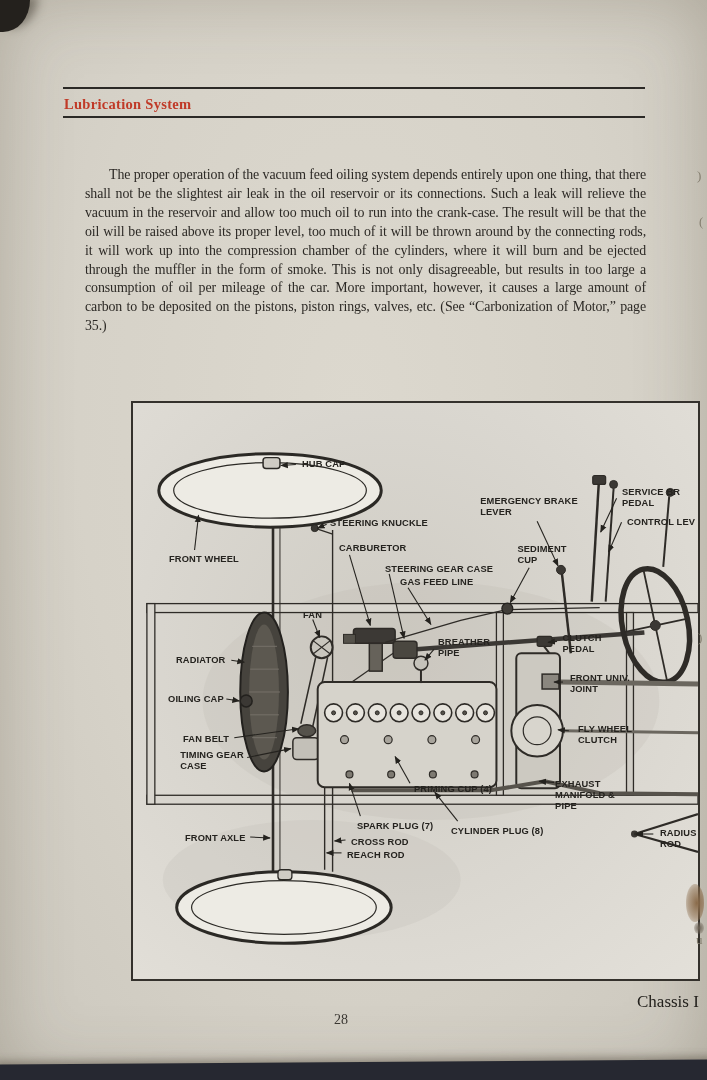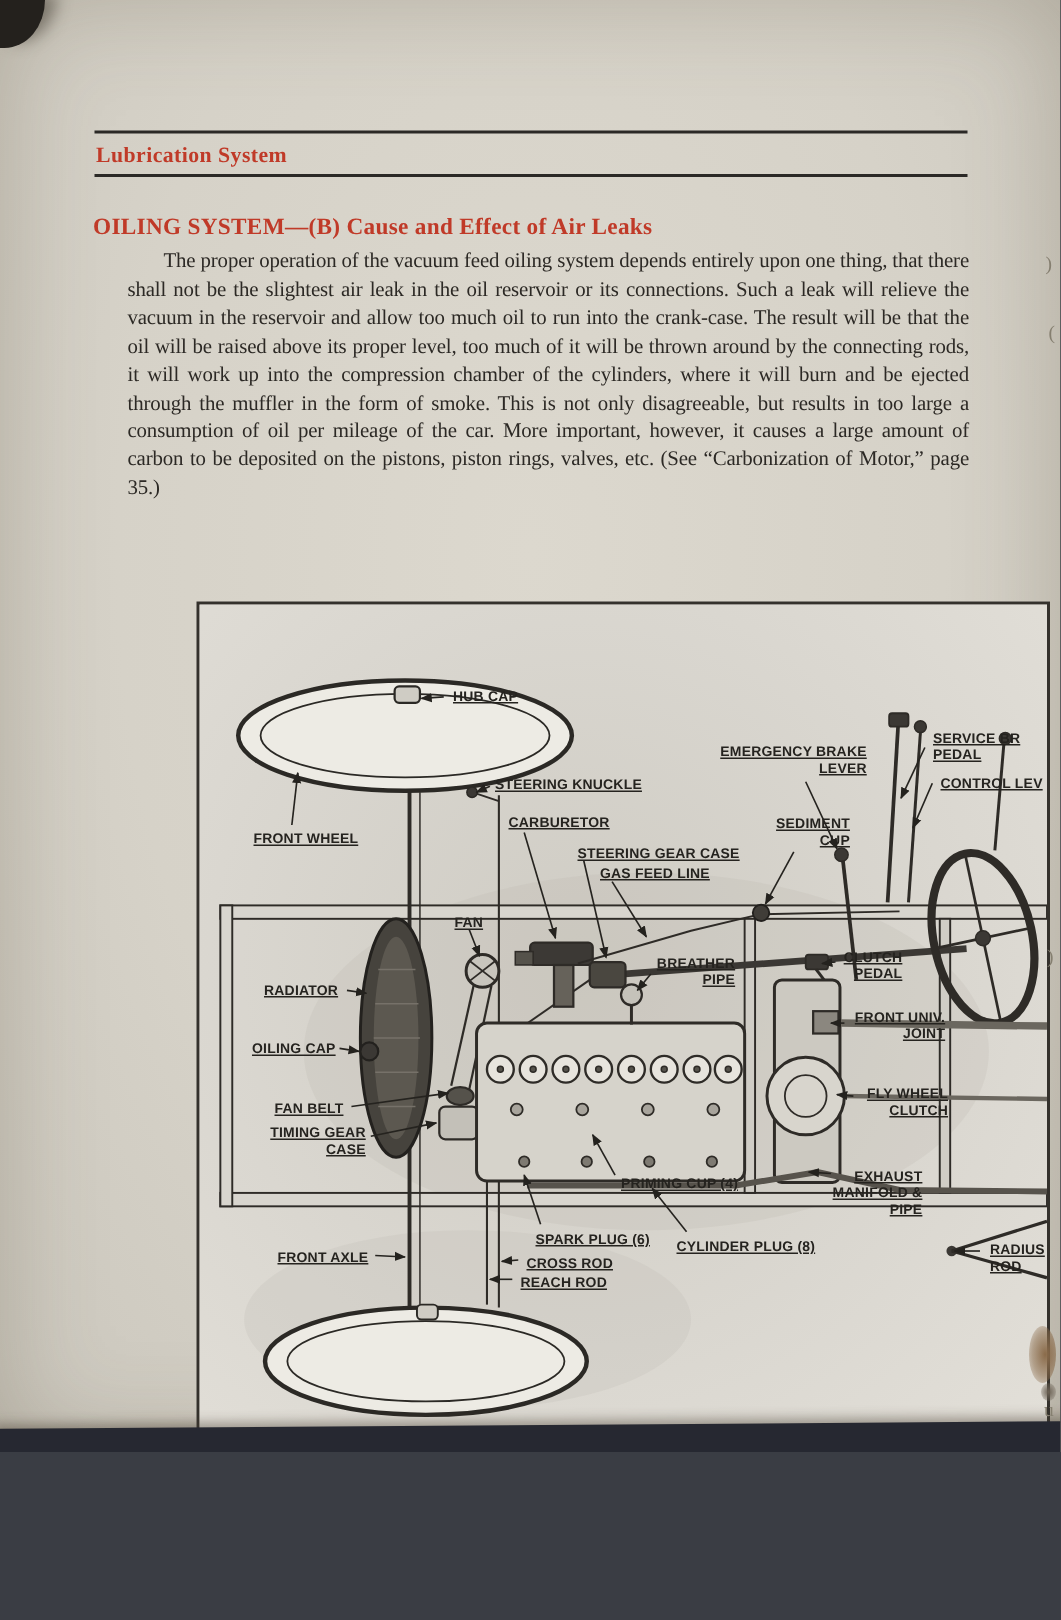--- a/index.html
+++ b/index.html
@@ -1,17 +1,17 @@
 <!DOCTYPE html>
 <html><head>
 <meta charset="utf-8">
 <style>
   html,body { margin:0; padding:0; background:#3a3d44; }
   .page {
-    position:relative; width:707px; height:968px; overflow:hidden;
+    position:relative; width:707px; height:1080px; overflow:hidden;
     background: radial-gradient(ellipse at 50% 38%, #dcd8ce 0%, #d6d2c8 55%, #cbc7bd 100%);
     box-shadow: inset 0 0 70px rgba(88,78,58,0.28);
     font-family:"Liberation Serif", serif; color:#2b2824;
   }
   .corner-blot {
     position:absolute; left:0; top:0; width:30px; height:32px;
     background:#24211d; border-bottom-right-radius:90% 100%;
     box-shadow: 8px -4px 10px rgba(60,54,44,0.5);
   }
   .rule { position:absolute; left:63px; width:582px; height:2px; background:#2b2926; }
@@ -36,23 +36,23 @@
   }
   .diagram-frame {
     position:absolute; left:131px; top:401px; width:569px; height:580px;
     border:2px solid #34312c; box-sizing:border-box; background:#dad7d0;
   }
   .diagram-frame svg { position:absolute; left:0; top:0; width:100%; height:100%; }
   .labels-layer { position:absolute; left:0; top:0; right:0; bottom:0; }
   .dlabel {
     position:absolute;
     font:700 9.3px/1.2 "Liberation Sans", sans-serif;
-    color:#25231f; white-space:pre-line; letter-spacing:0.15px;text-decoration:underline;
-  }
-  .dlabel.center { transform:translateX(-50%); text-align:right; }
+    color:#25231f; white-space:pre-line; letter-spacing:0.15px;
+  }
+  .dlabel.center { transform:translateX(-50%); text-align:left; }
   .footer-caption {
     position:absolute; left:637px; top:992px;
     font-size:17px; color:#23211d; white-space:nowrap;text-align:right;
   }
   .page-number {
     position:absolute; left:334px; top:1012px;
     font-size:14px; color:#3a3732;
   }
   .bottom-band {
     position:absolute; left:-5px; bottom:-8px; width:720px; height:26px;
@@ -77,21 +77,20 @@
 <body>
 
 <div class="page" id="page-root">
 
   <div class="corner-blot"></div>
 
   <div class="rule top"></div>
   <div class="hdr-left">Lubrication System</div>
   <div class="rule bottom"></div>
 
-  <h2 class="section-heading">OILING SYSTEM—(B) Cause and Effect of Air Leaks</h2>
   <p class="body-text">The proper operation of the vacuum feed oiling system depends entirely upon one thing, that there shall not be the slightest air leak in the oil reservoir or its connections.  Such a leak will relieve the vacuum in the reservoir and allow too much oil to run into the crank-case.  The result will be that the oil will be raised above its proper level, too much of it will be thrown around by the connecting rods, it will work up into the compression chamber of the cylinders, where it will burn and be ejected through the muffler in the form of smoke.  This is not only disagreeable, but results in too large a consumption of oil per mileage of the car.  More important, however, it causes a large amount of carbon to be deposited on the pistons, piston rings, valves, etc.  (See “Carbonization of Motor,” page 35.)</p>
 
   <div class="diagram-frame">
     <svg id="chassis-svg" viewBox="0 0 569 580" preserveAspectRatio="none">
       <defs>
         <marker id="arrowhead" viewBox="0 0 10 10" refX="9" refY="5" markerWidth="7" markerHeight="7" orient="auto">
           <path d="M0,1 L10,5 L0,9 z" fill="#24221e"></path>
         </marker>
         <radialGradient id="bgshade" cx="45%" cy="42%" r="80%">
           <stop offset="0%" stop-color="#cfccc4"></stop>
@@ -281,21 +280,21 @@
         <div class="dlabel" style="left: 35px; top: 291px;">OILING CAP</div>
         <div class="dlabel center" style="left: 472px; top: 321px;">FLY WHEEL
 CLUTCH</div>
         <div class="dlabel" style="left: 50px; top: 331px;">FAN BELT</div>
         <div class="dlabel center" style="left: 79px; top: 347px;">TIMING GEAR
 CASE</div>
         <div class="dlabel center" style="left: 452px; top: 376px;">EXHAUST
 MANIFOLD &amp;
 PIPE</div>
         <div class="dlabel" style="left: 281px; top: 381px;">PRIMING CUP (4)</div>
-        <div class="dlabel" style="left: 224px; top: 418px;">SPARK PLUG (6)</div>
+        <div class="dlabel" style="left: 224px; top: 418px;">SPARK PLUG (7)</div>
         <div class="dlabel" style="left: 318px; top: 423px;">CYLINDER PLUG (8)</div>
         <div class="dlabel" style="left: 52px; top: 430px;">FRONT AXLE</div>
         <div class="dlabel" style="left: 218px; top: 434px;">CROSS ROD</div>
         <div class="dlabel" style="left: 214px; top: 447px;">REACH ROD</div>
         <div class="dlabel" style="left: 527px; top: 425px;">RADIUS
 ROD</div>
       </div>
   </div>
 
   <div class="footer-caption">Chassis I</div>

